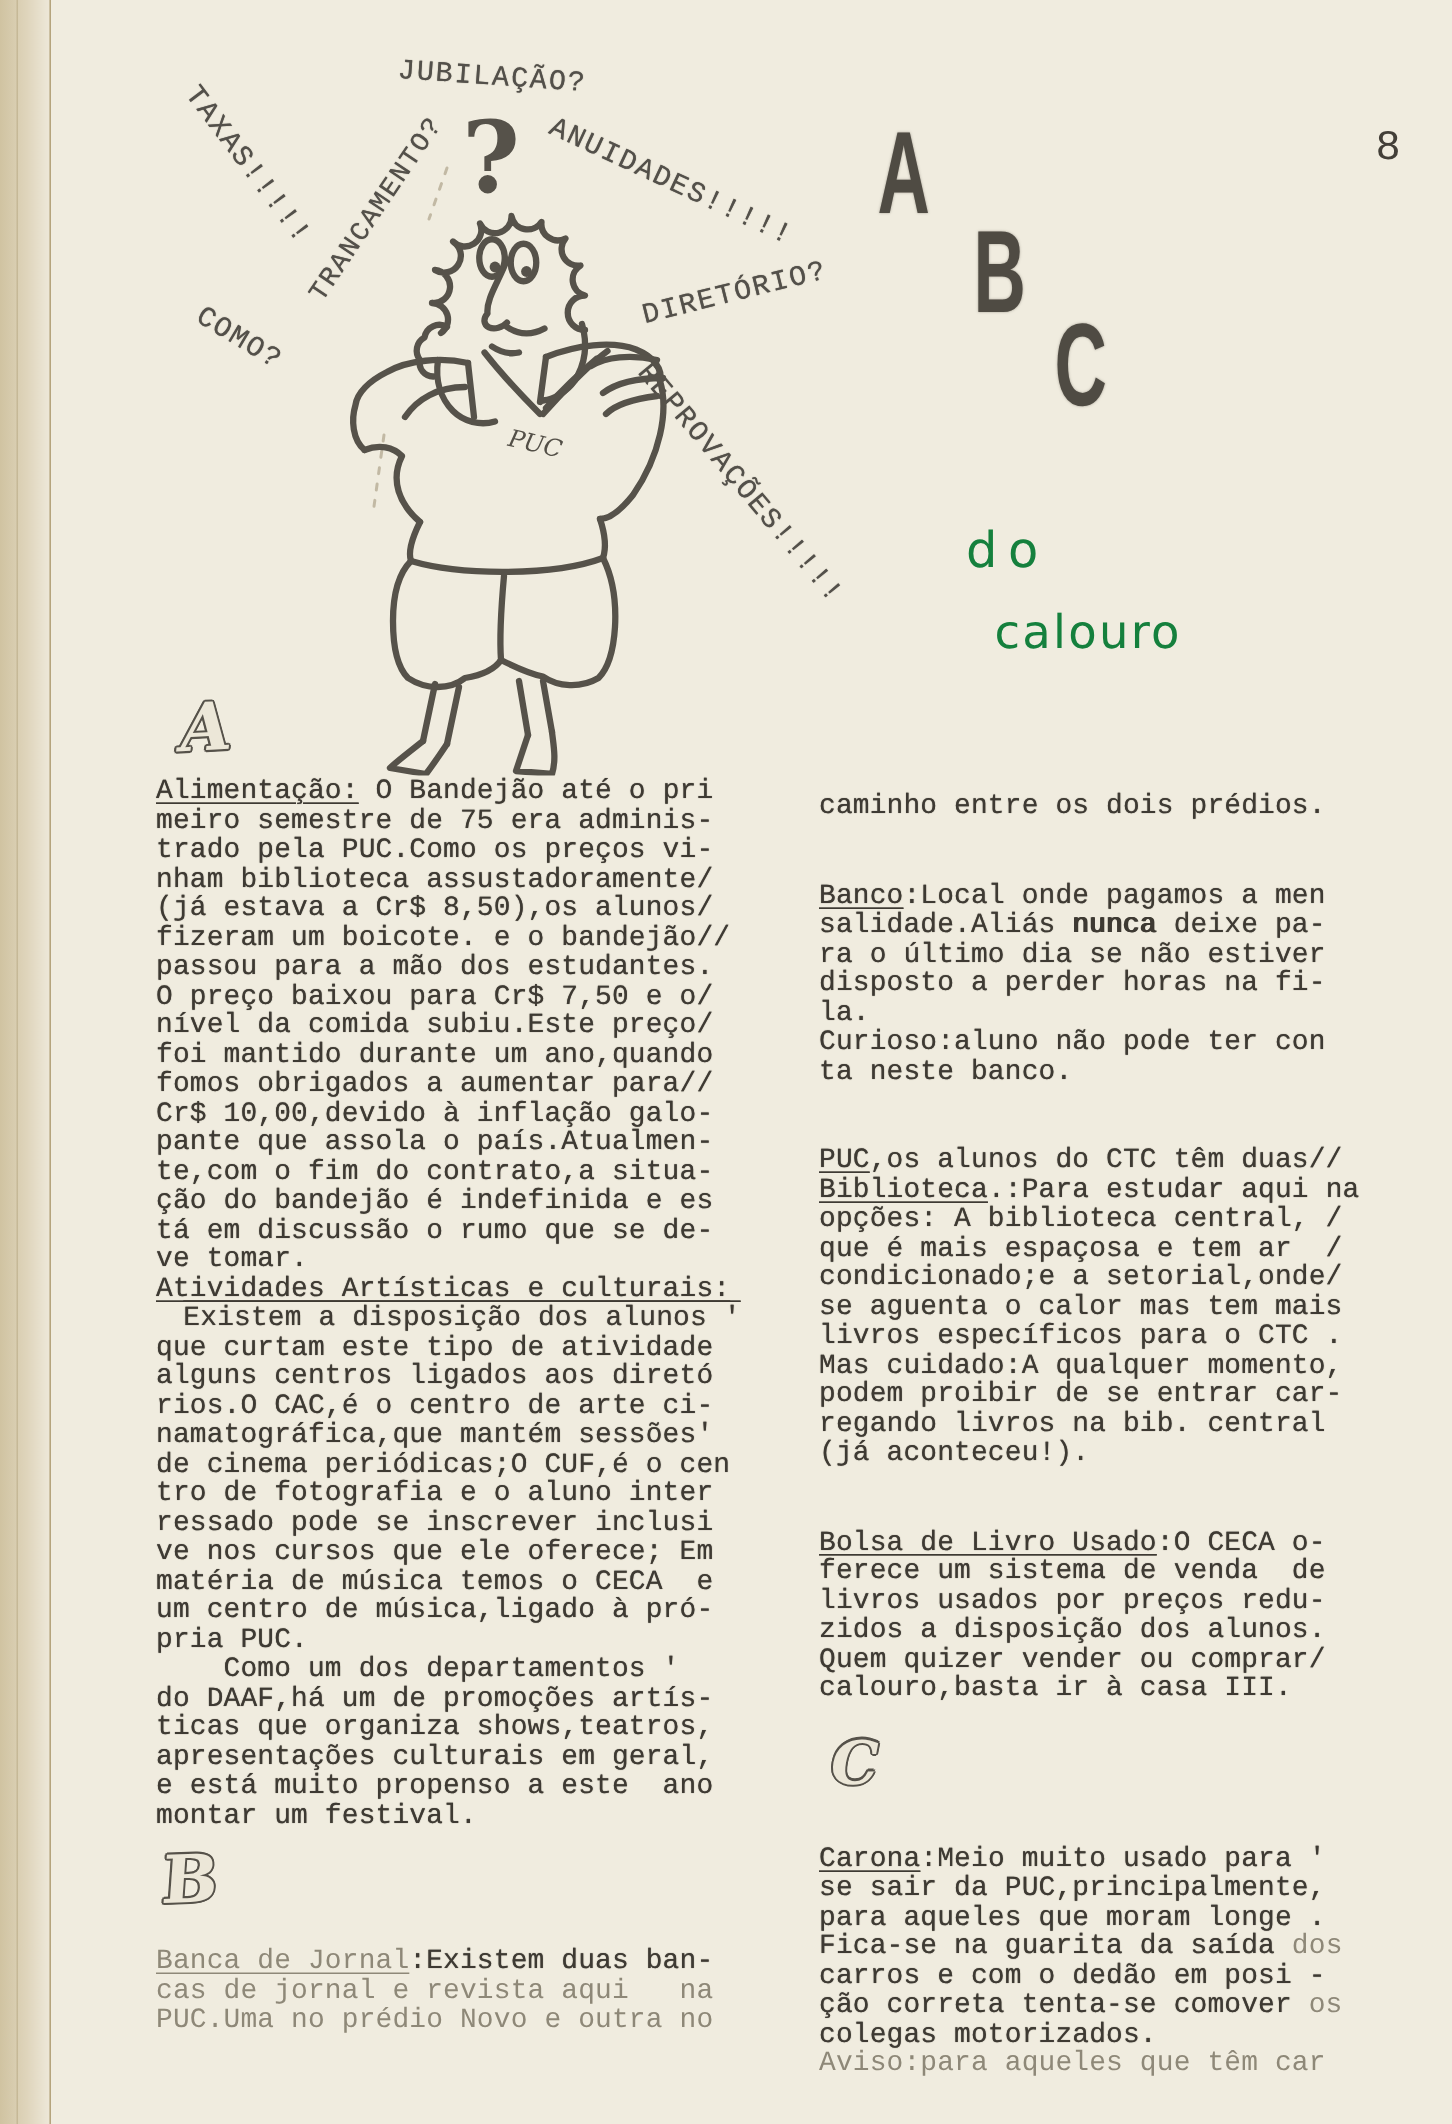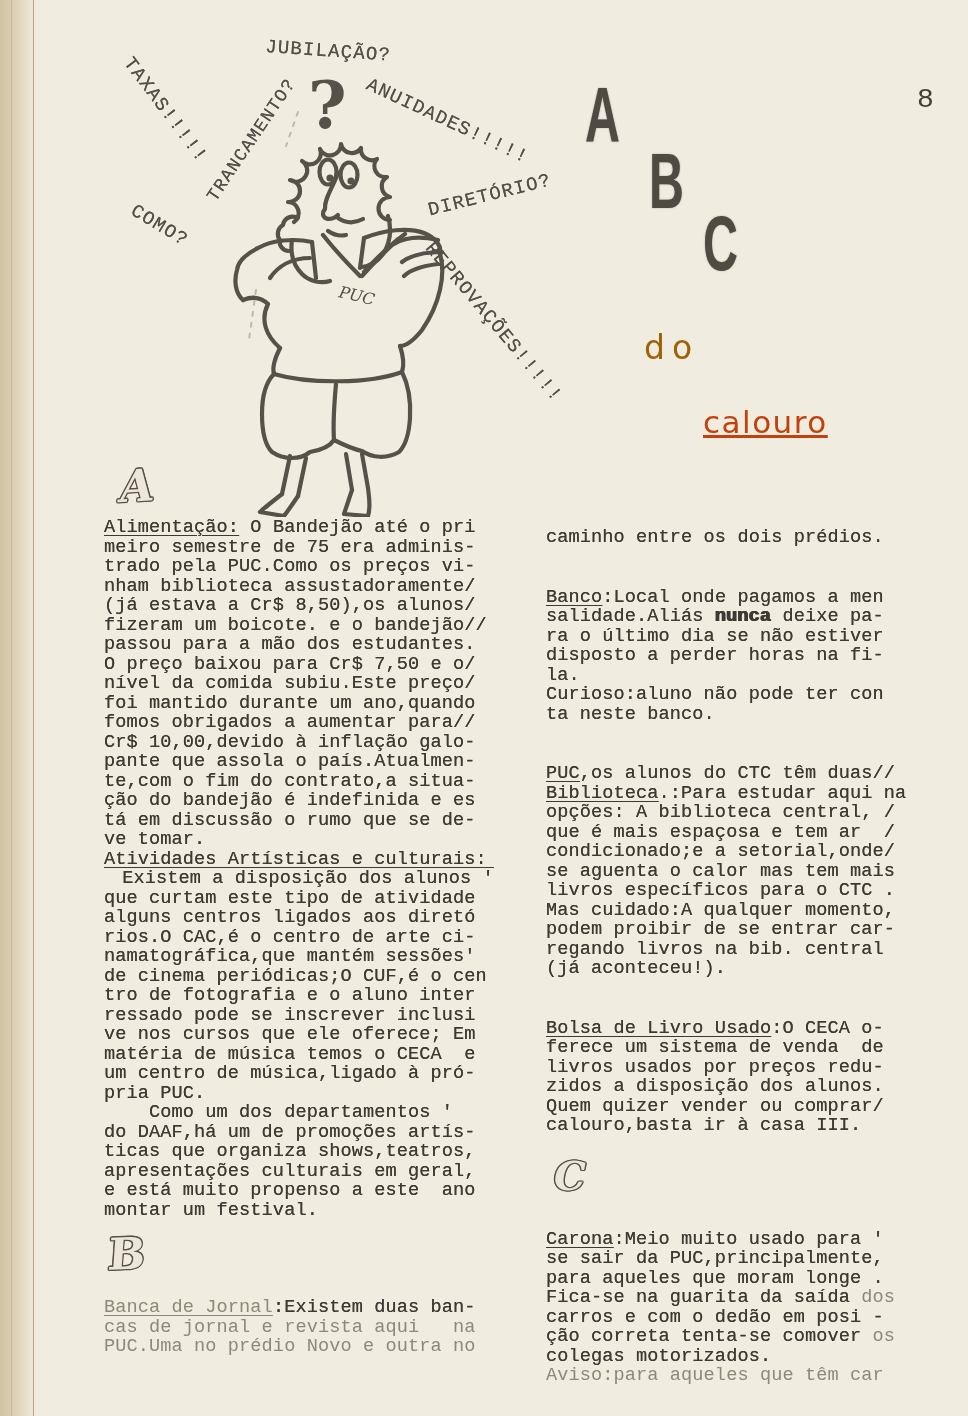--- a/index.html
+++ b/index.html
@@ -19,43 +19,43 @@
 
   
   .col{position:absolute;font-size:18.6px;line-height:19.5px;letter-spacing:.1px;
        text-shadow:0 0 .6px rgba(55,50,42,.85);}
   #col-left{left:104px;top:466px;width:408px;}
   #col-right{left:546px;top:528px;width:420px;}
   .line{white-space:pre;height:19.5px;}
   .tblock+.tblock{margin-top:40px;}
   .u{text-decoration:underline;text-decoration-thickness:1.4px;text-underline-offset:3px;}
   .ol{text-decoration:overline;text-decoration-thickness:1.3px;text-align:center;}
-  .b{font-weight:bold;text-shadow:.6px 0 currentColor,-.6px 0 currentColor;}
+  .b{font-weight:normal;text-shadow:.6px 0 currentColor,-.6px 0 currentColor;}
   .dim{color:#8e8878;text-shadow:none;}
 
   
   .stamp{font-family:"DejaVu Serif",serif;font-weight:bold;font-size:44px;line-height:40px;
     width:-moz-fit-content;width:fit-content;color:#ece7d8;
     text-shadow:1.4px 0 #56524a,-1.4px 0 #56524a,0 1.4px #56524a,0 -1.4px #56524a,
       1px 1px #56524a,-1px 1px #56524a,1px -1px #56524a,-1px -1px #56524a;}
   [data-name="section-letter-a"]{font-style:italic;transform:rotate(-3deg);margin:0 0 12px 16px;}
   [data-name="section-letter-b"]{transform:skewX(-6deg) rotate(-2deg);margin:14px 0 24px 4px;}
   [data-name="section-letter-c"]{font-style:italic;font-size:40px;line-height:36px;margin:22px 0 36px 8px;}
 
   
   .biglet{position:absolute;font-family:"Liberation Sans",sans-serif;font-weight:900;font-size:78px;
     line-height:62px;color:#4f4b43;transform:scaleX(.62);transform-origin:0 0;
     text-shadow:0 0 2px rgba(72,66,55,.5);}
   #biglet-a{left:585px;top:84px;}
   #biglet-b{left:649px;top:150px;}
   #biglet-c{left:703px;top:212px;}
-  #title-do{position:absolute;left:644px;top:328px;font-family:"DejaVu Sans",sans-serif;
-    font-size:33px;letter-spacing:7px;color:#a16207;}
-  #title-calouro{position:absolute;left:703px;top:404px;font-family:"DejaVu Sans",sans-serif;
-    font-size:31px;letter-spacing:1.5px;color:#c2410c;text-decoration:underline;}
+  #title-do{position:absolute;left:644px;top:347px;font-family:"DejaVu Sans",sans-serif;
+    font-size:33px;letter-spacing:7px;color:#15803d;}
+  #title-calouro{position:absolute;left:663px;top:404px;font-family:"DejaVu Sans",sans-serif;
+    font-size:31px;letter-spacing:1.5px;color:#15803d;}
   #page-number{position:absolute;left:917px;top:84px;font-size:28px;color:#433f38;}
 
   
   .word{position:absolute;font-size:19px;letter-spacing:1.2px;color:#53504a;
     transform-origin:0 0;white-space:pre;text-shadow:0 0 .6px rgba(60,55,46,.8);}
   #w-jubilacao{left:266px;top:36px;transform:rotate(4deg);}
   #w-taxas{left:136px;top:53px;transform:rotate(53deg);}
   #w-trancamento{left:203px;top:194px;transform:rotate(-56deg);font-size:18px;}
   #w-como{left:138px;top:200px;transform:rotate(31deg);}
   #w-anuidades{left:372px;top:74px;transform:rotate(25deg);}

